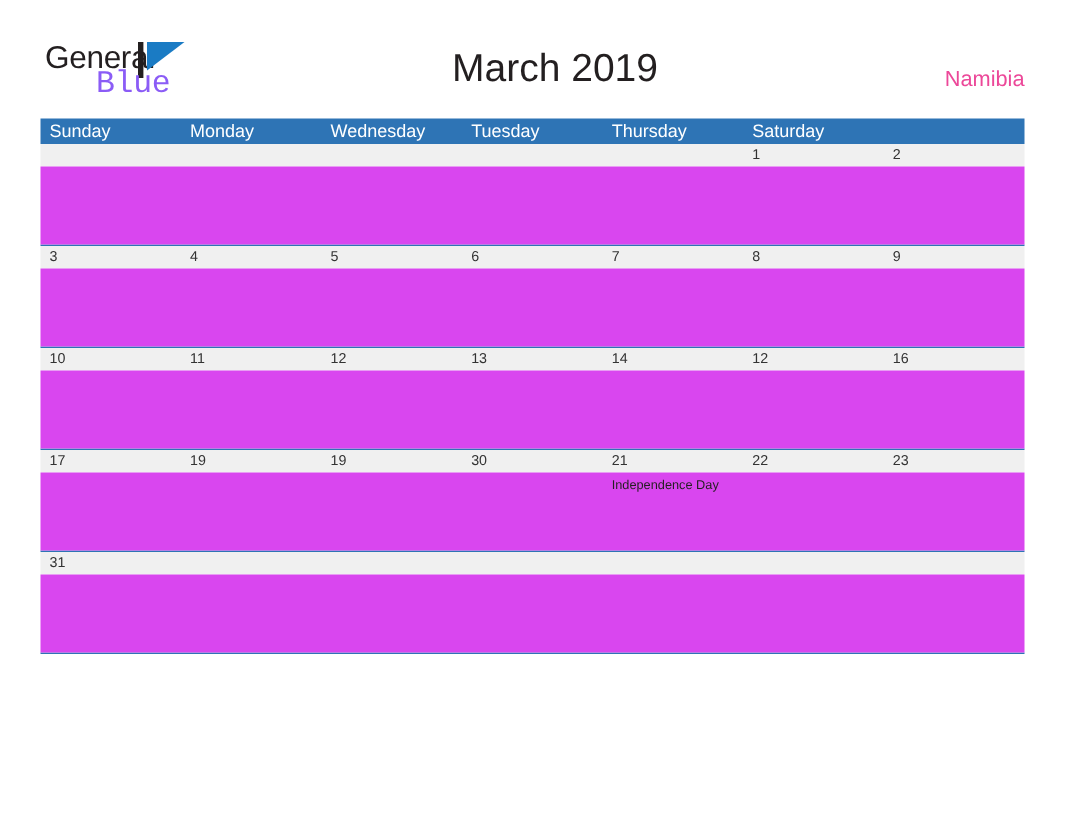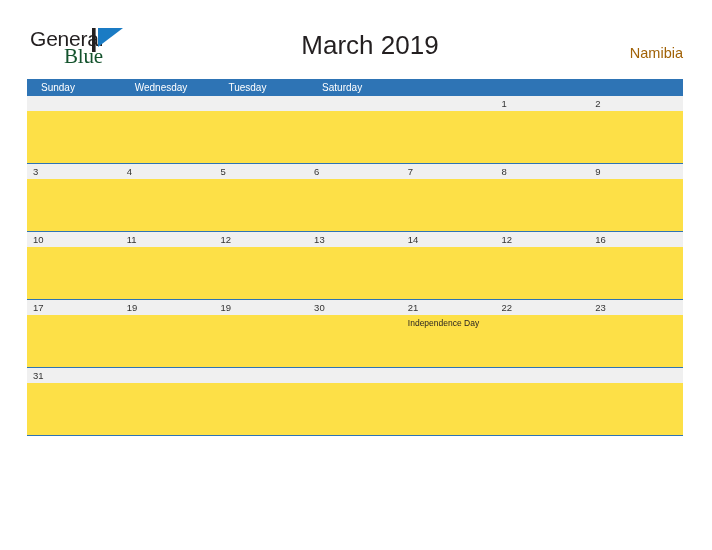--- a/index.html
+++ b/index.html
@@ -38,23 +38,23 @@
     font-size: 21px;
     color: #231f20;
     letter-spacing: -0.2px;
     font-family: "Liberation Sans", sans-serif;
   }
   .logo-blue {
     position: absolute;
     left: 34px;
     top: 18px;
     font-size: 21px;
-    color: #14532d;
+    color: #8b5cf6;
     letter-spacing: -0.2px;
-    font-family: Liberation Serif, serif;
+    font-family: Liberation Mono, monospace;
   }
   .logo-mark {
     position: absolute;
     left: 62px;
     top: 0px;
     width: 40px;
     height: 24px;
   }
 
   .cal-title {
@@ -68,21 +68,21 @@
     font-family: "Liberation Sans", sans-serif;
     font-weight: normal;
     letter-spacing: 0px;
   }
 
   .cal-region {
     position: absolute;
     right: 29px;
     top: 45px;
     font-size: 14.5px;
-    color: #a16207;
+    color: #ec4899;
     font-family: "Liberation Sans", sans-serif;
   }
 
   
   .calendar {
     position: absolute;
     left: 27px;
     top: 79px;
     width: 656px;
   }
@@ -90,23 +90,23 @@
   .dow-row {
     display: flex;
     width: 656px;
     height: 17px;
     background: #2e74b5;
   }
   .dow-cell {
     width: 93.71px;
     height: 17px;
     color: #ffffff;
-    font-size: 10px;
+    font-size: 12px;
     line-height: 17px;
-    padding-left: 14px;
+    padding-left: 6px;
     box-sizing: border-box;
     font-family: "Liberation Sans", sans-serif;
     white-space: nowrap;
     overflow: hidden;
   }
 
   .week-row {
     width: 656px;
     border-bottom: 1.4px solid #2e74b5;
     position: relative;
@@ -131,21 +131,21 @@
     color: #333333;
     font-family: "Liberation Sans", sans-serif;
     white-space: nowrap;
     overflow: hidden;
   }
 
   .event-band {
     display: flex;
     width: 656px;
     height: 52px;
-    background: #fde047;
+    background: #d946ef;
   }
   .event-cell {
     width: 93.71px;
     box-sizing: border-box;
     padding-left: 6px;
     padding-top: 3px;
     font-size: 8.5px;
     line-height: 11px;
     color: #231f20;
     font-family: "Liberation Sans", sans-serif;
@@ -174,22 +174,24 @@
   <div class="cal-title">March 2019</div>
 
   <div class="cal-region">Namibia</div>
 
 </div>
 
 <div class="calendar">
 
   <div class="dow-row">
     <div class="dow-cell">Sunday</div>
+    <div class="dow-cell">Monday</div>
     <div class="dow-cell">Wednesday</div>
     <div class="dow-cell">Tuesday</div>
+    <div class="dow-cell">Thursday</div>
     <div class="dow-cell">Saturday</div>
   </div>
 
   <div class="week-row">
     <div class="day-band">
       <div class="band-cell"></div>
       <div class="band-cell"></div>
       <div class="band-cell"></div>
       <div class="band-cell"></div>
       <div class="band-cell"></div>

